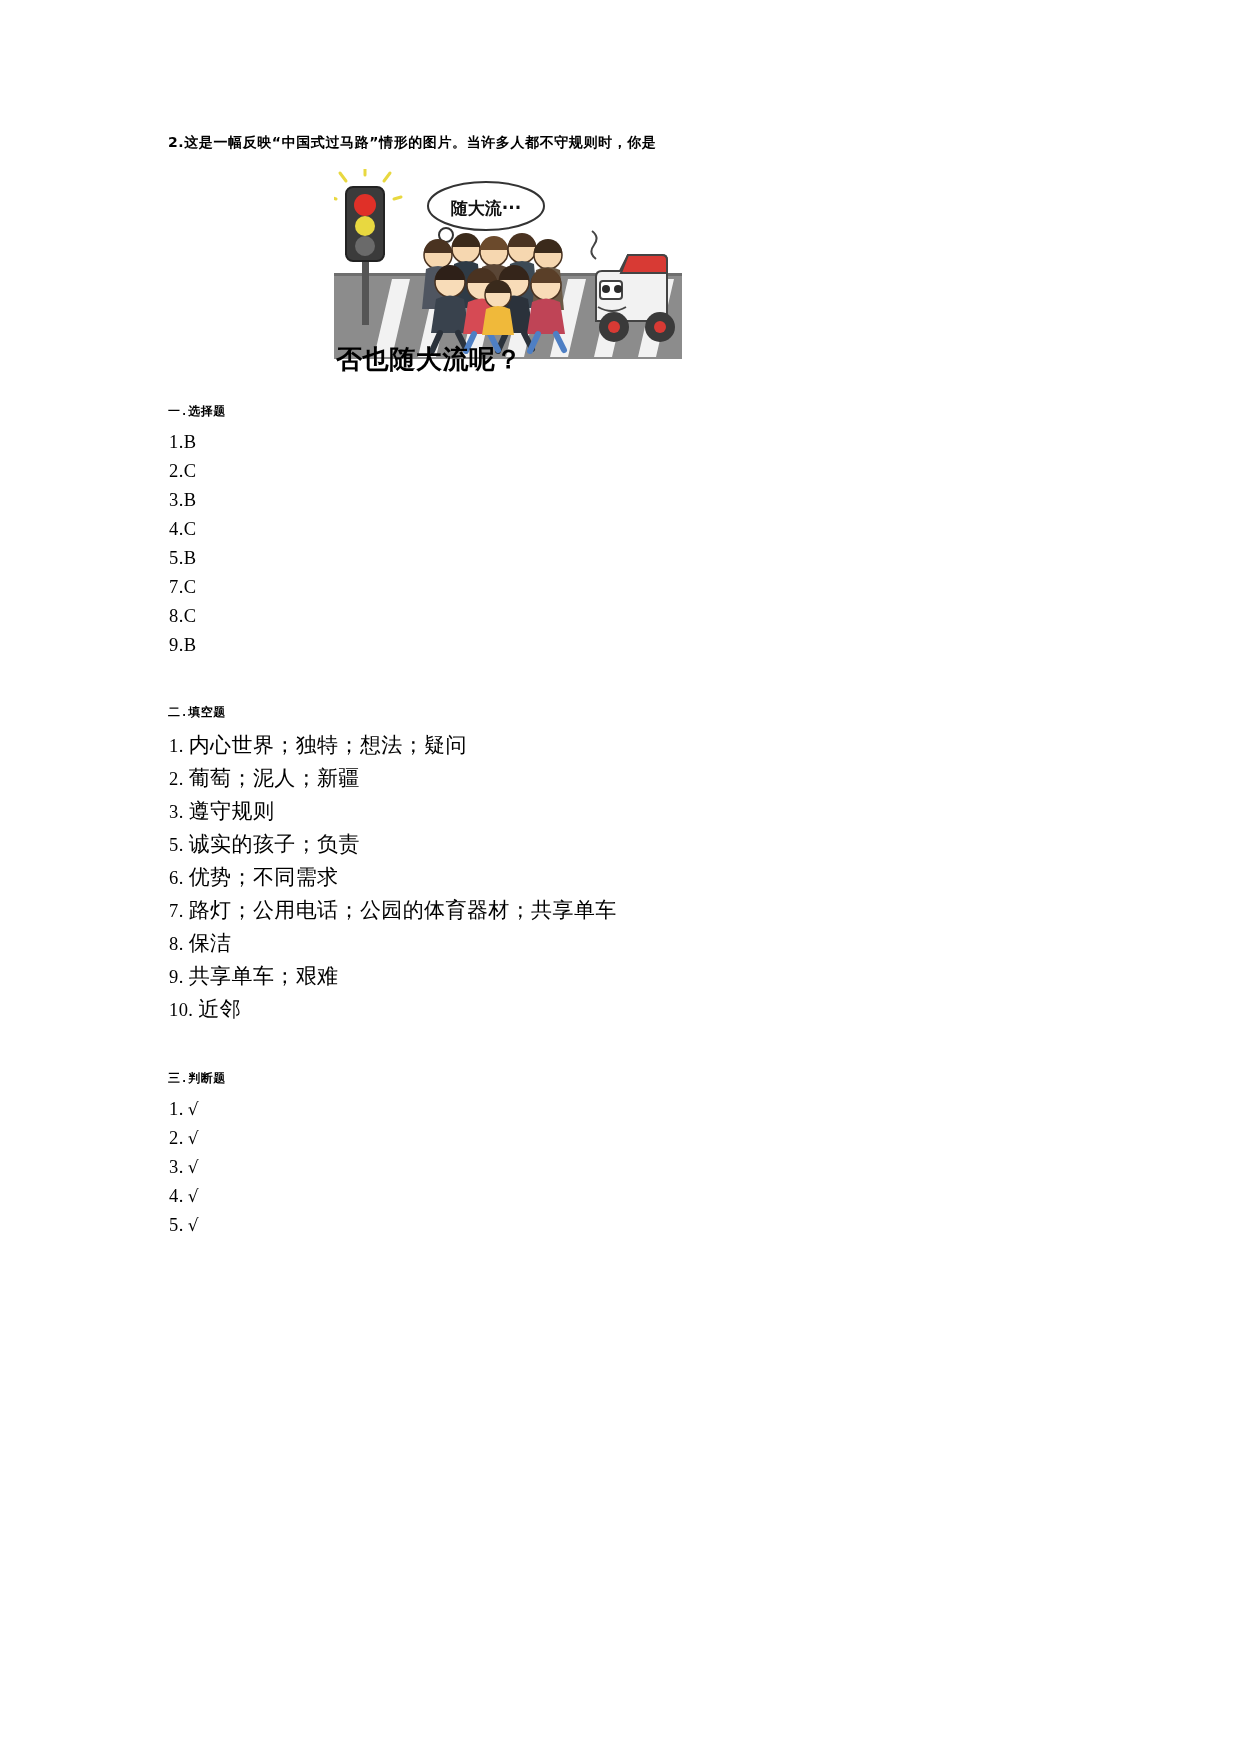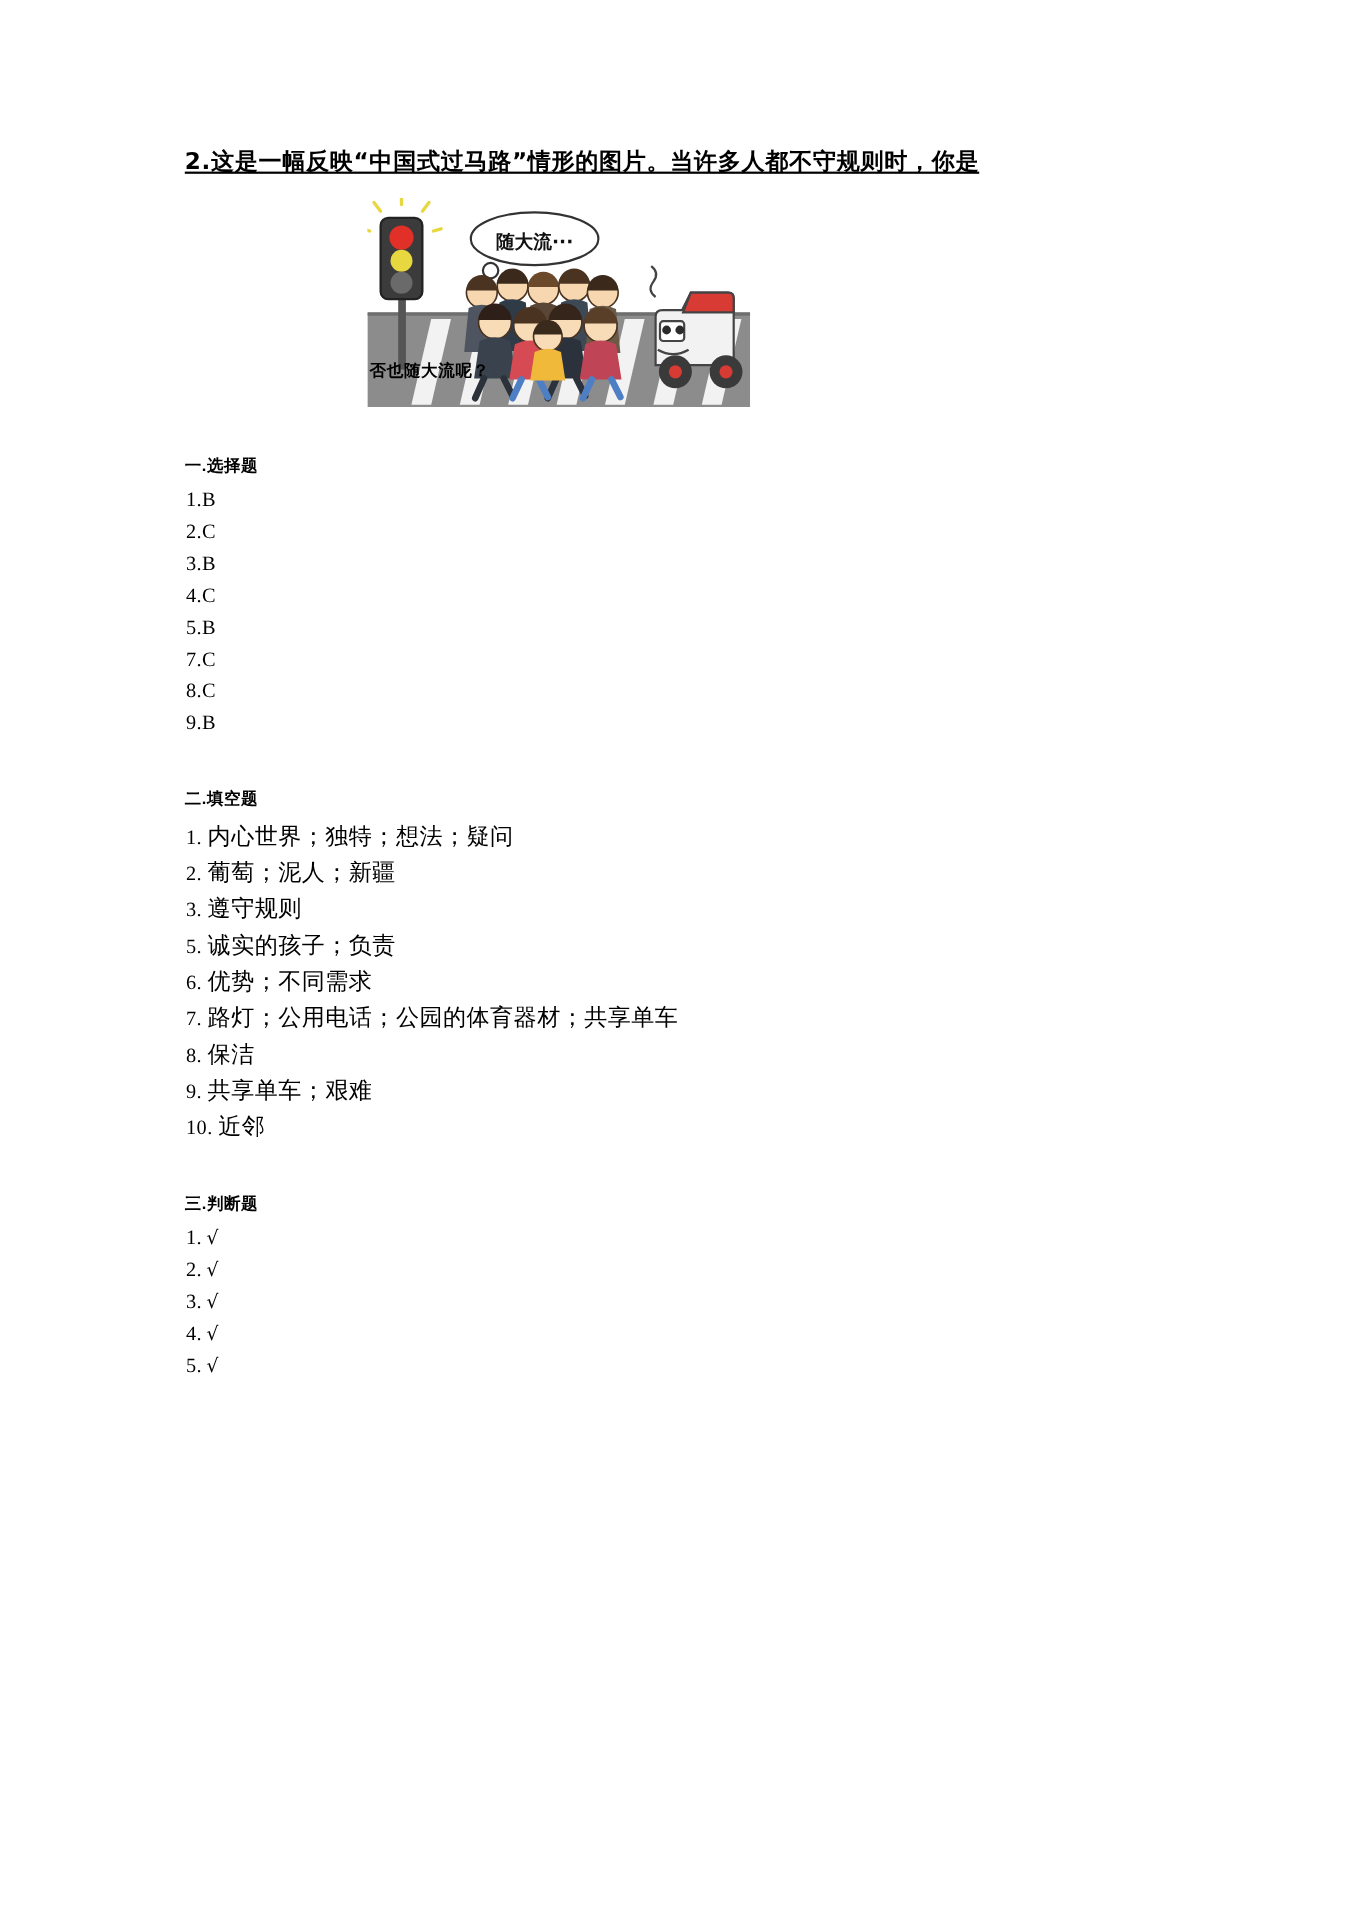--- a/index.html
+++ b/index.html
@@ -19,62 +19,61 @@
     background: #ffffff;
     overflow: hidden;
   }
   .content {
     position: absolute;
     left: 168px;
     top: 0;
     width: 905px;
   }
   .q-line {
-    font-size: 21px;
+    font-size: 14px;
     line-height: 1.5;
     letter-spacing: 0.6px;
     font-weight: 600;
     font-family: "DejaVu Sans", sans-serif;
-    text-decoration: underline;
   }
   .q-first {
     margin-top: 132px;
   }
   .figure-wrap {
     margin-top: 16px;
     margin-left: 166px;
     width: 348px;
     height: 190px;
     position: relative;
   }
   .fig-svg { display: block; }
   .q-second {
     position: absolute;
     left: 168px;
-    top: 328px;
-    font-size: 15px;
+    top: 342px;
+    font-size: 26px;
     letter-spacing: 0.6px;
     font-weight: 600;
     font-family: "DejaVu Sans", sans-serif;
   }
   .answer-title {
     text-align: center;
     font-size: 34px;
     font-weight: 700;
     margin-top: 58px;
     letter-spacing: 2px;
     font-family: "DejaVu Serif", serif;
   }
   .section-head {
-    font-size: 15px;
+    font-size: 12px;
     font-weight: 700;
     margin-top: 44px;
     margin-bottom: 8px;
     letter-spacing: 0.5px;
-    font-family: Liberation Sans, sans-serif;
+    font-family: Liberation Mono, monospace;
   }
   .ans-list {
     list-style: none;
     margin: 1px;
     padding: 0;
   }
   .ans-item {
     font-size: 18.5px;
     line-height: 1.57;
     letter-spacing: 0.4px;

